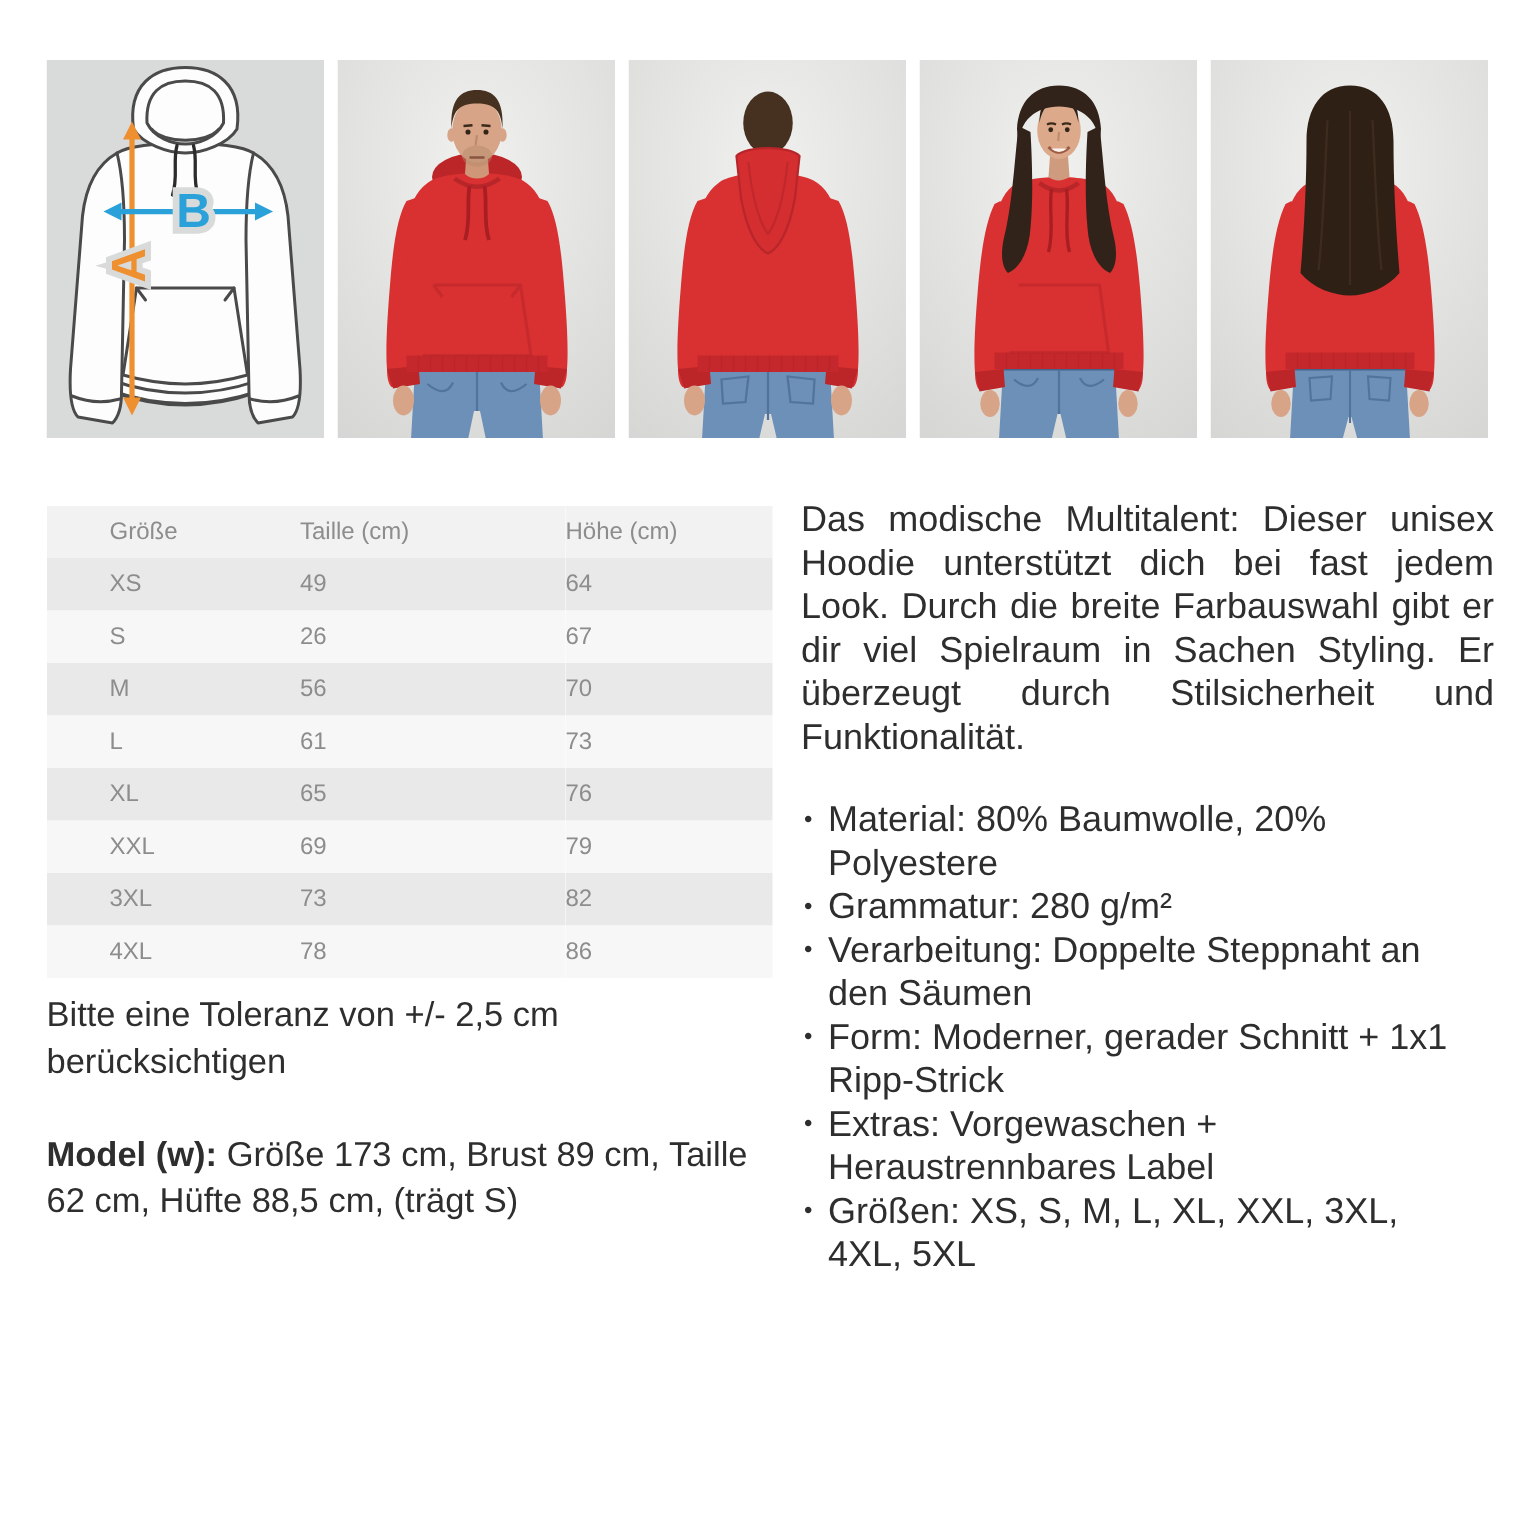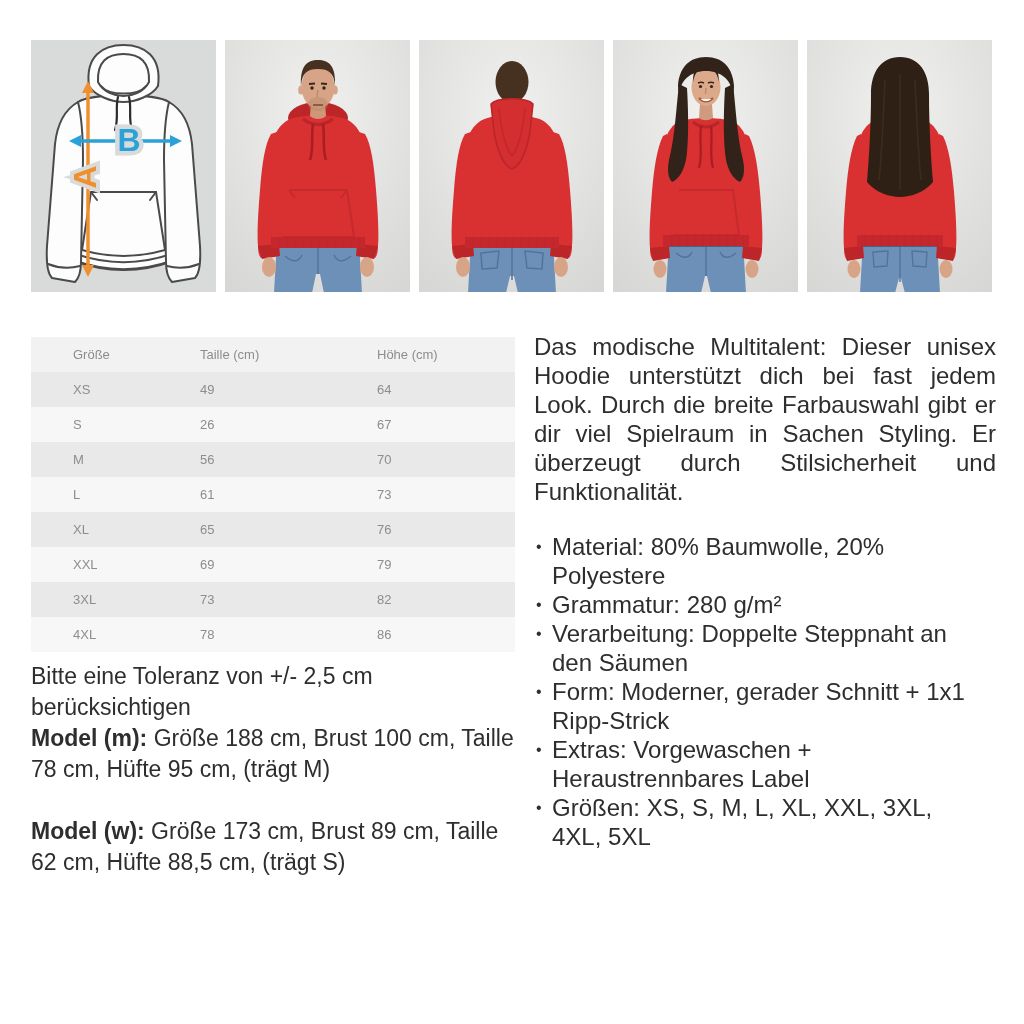--- a/index.html
+++ b/index.html
@@ -7,21 +7,21 @@
     width:1024px;height:1024px;position:relative;background:#ffffff;
     font-family:"Liberation Sans",sans-serif;color:#2e2e2e;overflow:hidden;
   }
   .gallery{position:absolute;left:31px;top:40px;display:flex;gap:9px;}
   .tile{width:185px;height:252px;margin:0;padding:0;}
   .tile svg{display:block;width:185px;height:252px;}
   .tile text{font-family:"Liberation Sans",sans-serif;font-weight:bold;}
 
   .left-col{position:absolute;left:31px;top:337px;width:484px;}
   table.size-table{border-collapse:collapse;width:484px;table-layout:fixed;
-    font-size:13px;color:#8d8d8d;}
+    font-size:16px;color:#8d8d8d;}
   table.size-table th,table.size-table td{
     font-weight:400;text-align:left;height:35px;line-height:35px;padding:0;
     white-space:nowrap;overflow:hidden;}
   table.size-table th:first-child,table.size-table td:first-child{padding-left:42px;}
   table.size-table thead tr{background:#f2f2f2;}
   table.size-table tbody tr:nth-child(odd){background:#e9e9e9;}
   table.size-table tbody tr:nth-child(even){background:#f7f7f7;}
 
   .notes{margin-top:9px;font-size:23px;line-height:31px;color:#2e2e2e;}
   .notes p{margin:0;}
@@ -271,21 +271,20 @@
         <tr>
           <td>4XL</td>
           <td>78</td>
           <td>86</td>
         </tr>
       </tbody>
   </table>
 
   <div class="notes">
     <p>Bitte eine Toleranz von +/- 2,5 cm berücksichtigen</p>
-    <p><b>Model (m):</b><span> Größe 188 cm, Brust 100 cm, Taille 78 cm, Hüfte 95 cm, (trägt M)</span></p>
     <p class="model-w"><b>Model (w):</b><span> Größe 173 cm, Brust 89 cm, Taille 62 cm, Hüfte 88,5 cm, (trägt S)</span></p>
   </div>
 </div>
 
 <div class="right-col">
   <p class="intro">Das modische Multitalent: Dieser unisex Hoodie unterstützt dich bei fast jedem Look. Durch die breite Farbauswahl gibt er dir viel Spielraum in Sachen Styling. Er überzeugt durch Stilsicherheit und Funktionalität.</p>
   <ul class="features">
       <li>Material: 80% Baumwolle, 20% Polyestere</li>
       <li>Grammatur: 280 g/m²</li>
       <li>Verarbeitung: Doppelte Steppnaht an den Säumen</li>

